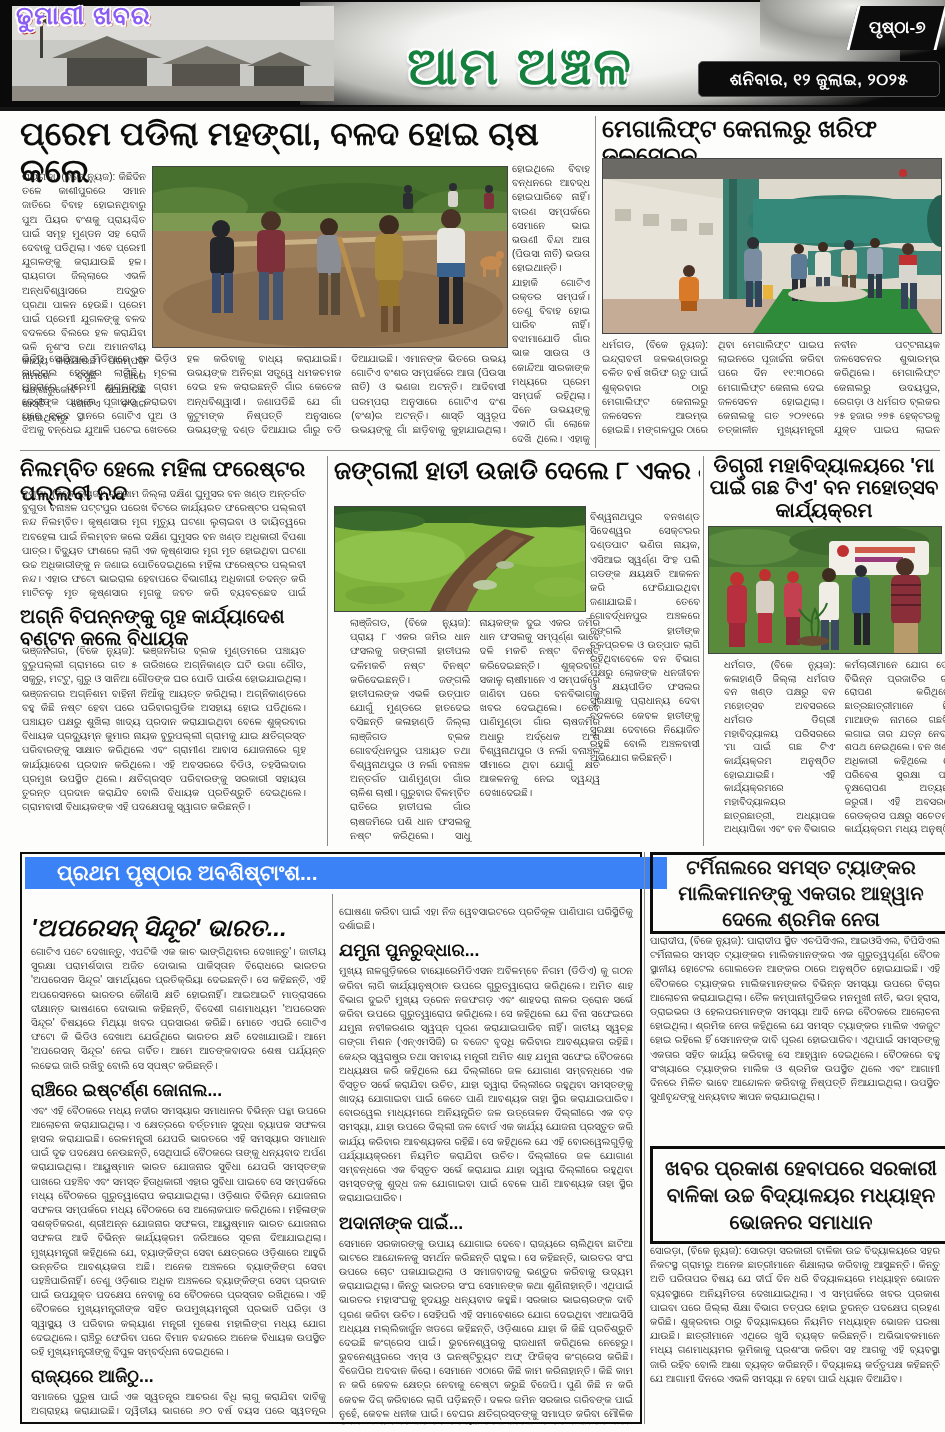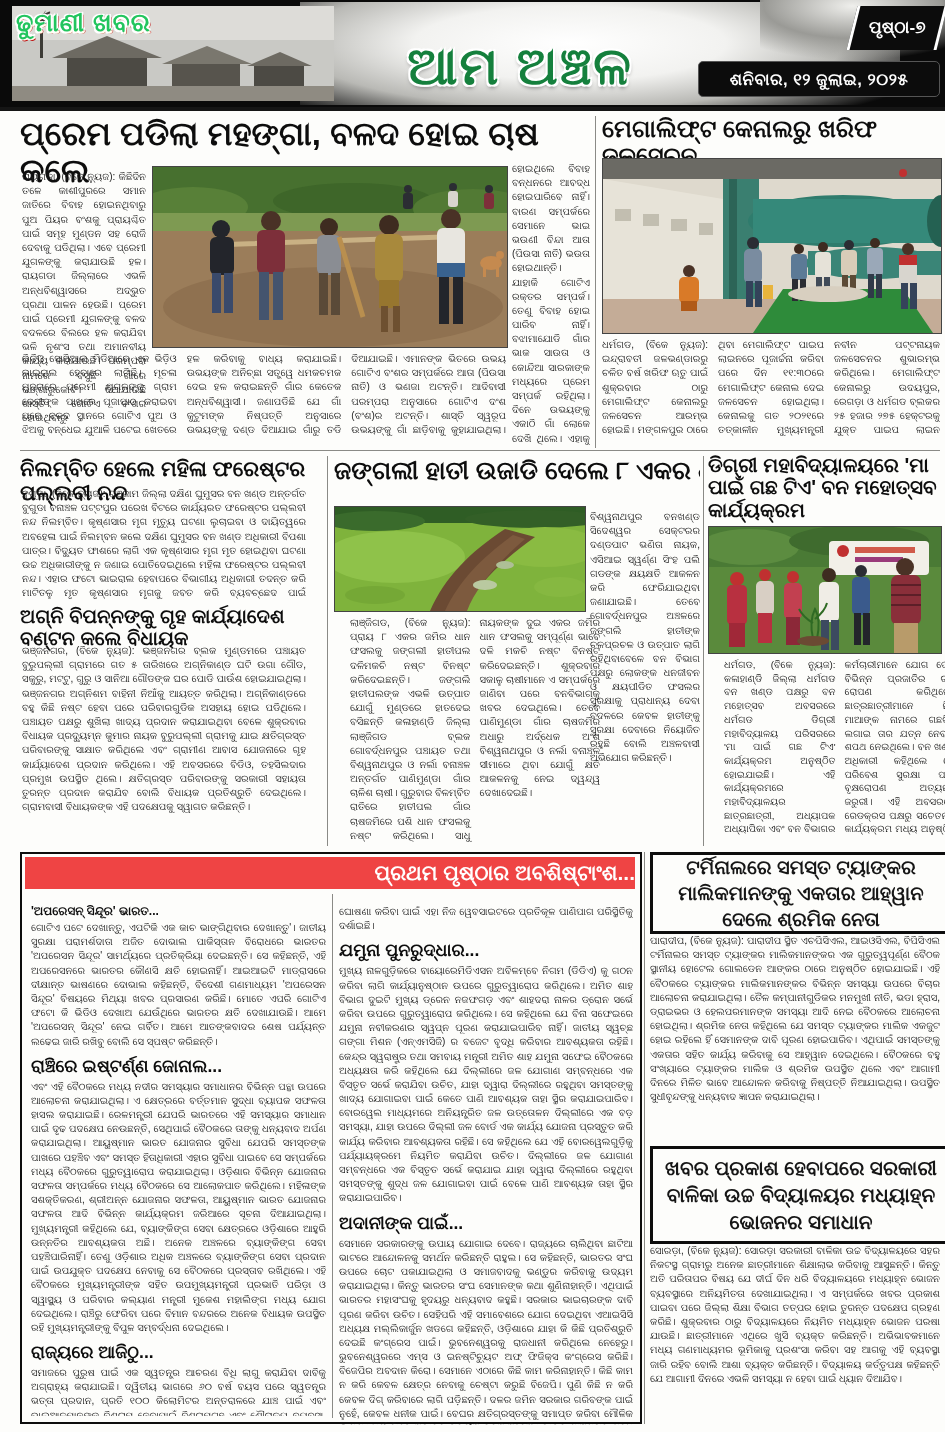--- a/index.html
+++ b/index.html
@@ -7,32 +7,32 @@
         font-family:"Liberation Sans","DejaVu Sans",sans-serif;color:#161616;overflow:hidden;}
   .abs{position:absolute;}
   
   #masthead{left:0;top:0;width:945px;height:107px;background:#0a0a0a;overflow:hidden;}
   #mh-cloud{left:300px;top:2px;width:600px;height:103px;
     background:radial-gradient(ellipse 65% 90% at 45% 40%, #ffffff 0%, #f2f2f0 40%, #b9b9b5 70%, rgba(20,20,20,0) 100%);}
   #mh-cloud2{left:760px;top:0;width:185px;height:60px;
     background:radial-gradient(ellipse 80% 90% at 50% 10%, #efefec 0%, #9a9a96 60%, rgba(10,10,10,0) 100%);}
   #mh-title{left:320px;top:36px;width:400px;text-align:center;font-size:52px;font-weight:900;color:#15803d;
     letter-spacing:2px;text-shadow:-2px -2px 0 #fff,2px -2px 0 #fff,-2px 2px 0 #fff,2px 2px 0 #fff,0 3px 4px #777;}
-  #mh-logo{left:16px;top:8px;font-size:25px;font-weight:900;color:#22c55e;letter-spacing:1px;
+  #mh-logo{left:16px;top:1px;font-size:25px;font-weight:900;color:#8b5cf6;letter-spacing:1px;
     text-shadow:-1.5px -1.5px 0 #fff,1.5px -1.5px 0 #fff,-1.5px 1.5px 0 #fff,1.5px 1.5px 0 #ffe,2px 2px 0 #c01818;}
   #page-box{left:852px;top:6px;width:84px;height:44px;background:#0c0c0c;border-left:3px solid #fff;border-right:3px solid #fff;
     transform:skewX(-14deg);display:flex;align-items:center;justify-content:center;}
   #page-box span{transform:skewX(14deg);color:#fff;font-size:17px;font-weight:bold;}
   #date-box{left:698px;top:61px;width:240px;height:34px;background:#0c0c0c;border-radius:5px;border:1px solid #555;
     display:flex;align-items:center;justify-content:center;color:#fff;font-size:16.5px;font-weight:bold;letter-spacing:.5px;}
   #mh-rule{left:0;top:107px;width:945px;height:4px;background:#151515;}
   
   .hl{font-weight:900;color:#0d0d0d;line-height:1.12;}
   .boxed-hl{border:3px solid #0d0d0d;text-align:center;font-weight:900;display:flex;align-items:center;justify-content:center;line-height:1.35;}
-  .sec-head{background:#ef4444;color:#fff;text-align:right;font-weight:900;}
+  .sec-head{background:#3b82f6;color:#fff;text-align:left;font-weight:900;padding-left:32px;}
   
   .bt{font-size:10px;line-height:1.42;text-align:justify;overflow:hidden;color:#1c1c1c;}
   .bt-s{font-size:9.8px;line-height:1.4;text-align:justify;overflow:hidden;color:#1c1c1c;}
   .cols3{column-count:3;column-gap:10px;column-fill:auto;}
   .cols2{column-count:2;column-gap:9px;column-fill:auto;margin-left:16px;}
   .vrule{background:#8a8a86;width:1px;}
   .hrule{background:#8a8a86;height:1px;}
   .photo{overflow:hidden;border:1px solid #444;}
   .photo svg{display:block;}
   
@@ -246,21 +246,21 @@
       <ellipse cx="40" cy="88" rx="30" ry="9" fill="#75a836"></ellipse>
       <ellipse cx="225" cy="80" rx="26" ry="10" fill="#86b841"></ellipse>
     </svg>
   </div>
 
   <div class="abs bt" style="left:590px;top:510px;width:110px;height:336px;font-size:10px;">ବିଶ୍ୱନାଥପୁର ବନଖଣ୍ଡ ସିଦେଶ୍ୱର ସେକ୍ଟରର ଦଣ୍ଡପାଟ ଭଣିତା ନାୟକ, ଏସିଆଇ ସ୍ୱର୍ଣ୍ଣ ସିଂହ ପଲି ଗଡଙ୍କ କ୍ଷୟକ୍ଷତି ଆକଳନ କରି ଫେରିଯାଇଥିବା ଜଣାଯାଇଛି। ତେବେ ଗୋବର୍ଦ୍ଧନପୁର ଅଞ୍ଚଳରେ ଜଙ୍ଗଲି ହାତୀଙ୍କ ଚଳପ୍ରଚଳ ଓ ଉତ୍ପାତ ଲାଗି ରହିଥିବାବେଳେ ବନ ବିଭାଗ ପକ୍ଷରୁ ଲୋକଙ୍କ ଧନଜୀବନ ଓ କ୍ଷୟପୀଡିତ ଫସଲର ସୁରକ୍ଷାକୁ ପ୍ରାଧାନ୍ୟ ଦେବା ବଦଳରେ କେବଳ ହାତୀଙ୍କୁ ସୁରକ୍ଷା ଦେବାରେ ନିୟୋଜିତ ରହୁଛି ବୋଲି ଅଞ୍ଚଳବାସୀ ଅଭିଯୋଗ କରିଛନ୍ତି।</div>
   <div class="abs bt cols2" style="left:334px;top:616px;width:250px;height:230px;font-size:10px;">ଲାଞ୍ଜିଗଡ, (ବିକେ ନ୍ୟୁଜ): ପ୍ରାୟ ୮ ଏକର ଜମିର ଧାନ ଫସଲକୁ ଜଙ୍ଗଲୀ ହାତୀପଲ ଦଳିମକଚି ନଷ୍ଟ ବିନଷ୍ଟ କରିଦେଇଛନ୍ତି। ଜଙ୍ଗଲି ହାତୀପଲଙ୍କ ଏଭଳି ଉତ୍ପାତ ଯୋଗୁଁ ମୁଣ୍ଡରେ ହାତଦେଇ ବସିଛନ୍ତି କଳାହାଣ୍ଡି ଜିଲ୍ଲା ଲାଞ୍ଜିଗଡ ବ୍ଲକ ଗୋବର୍ଦ୍ଧନପୁର ପଞ୍ଚାୟତ ତଥା ବିଶ୍ୱନାଥପୁର ଓ ନର୍ଲା ବନାଞ୍ଚଳ ଅନ୍ତର୍ଗତ ପାଣିମୁଣ୍ଡା ଗାଁର ଚାଳିଶ ଚାଷୀ। ଗୁରୁବାର ବିଳମ୍ବିତ ରାତିରେ ହାତୀପଲ ଗାଁର ଚାଷଜମିରେ ପଶି ଧାନ ଫସଲକୁ ନଷ୍ଟ କରିଥିଲେ। ସାଧୁ ନାୟକଙ୍କ ଦୁଇ ଏକର ଜମିର ଧାନ ଫସଲକୁ ସମ୍ପୂର୍ଣ୍ଣ ଭାବେ ଦଳି ମକଚି ନଷ୍ଟ ବିନଷ୍ଟ କରିଦେଇଛନ୍ତି। ଶୁକ୍ରବାର ସକାଳୁ ଚାଷୀମାନେ ଏ ସମ୍ପର୍କରେ ଜାଣିବା ପରେ ବନବିଭାଗକୁ ଖବର ଦେଇଥିଲେ। ତେବେ ପାଣିମୁଣ୍ଡା ଗାଁର ଚାଷଜମିର ଅଧାରୁ ଅର୍ଦ୍ଧେକ ଅଂଶ ବିଶ୍ୱନାଥପୁର ଓ ନର୍ଲା ବନାଞ୍ଚଳ ସୀମାରେ ଥିବା ଯୋଗୁଁ କ୍ଷତି ଆକଳନକୁ ନେଇ ଦ୍ୱନ୍ଦ୍ୱ ଦେଖାଦେଇଛି।</div>
 
   <div class="abs vrule" style="left:703px;top:456px;height:390px;"></div>
 
-  <div class="abs hl" style="left:708px;top:454px;width:232px;height:68px;font-size:20px;">ଡିଗ୍ରୀ ମହାବିଦ୍ୟାଳୟରେ 'ମା ପାଇଁ ଗଛ ଟିଏ' ବନ ମହୋତ୍ସବ କାର୍ଯ୍ୟକ୍ରମ</div>
+  <div class="abs hl" style="left:708px;top:454px;width:232px;height:68px;font-size:20px;text-align:center;">ଡିଗ୍ରୀ ମହାବିଦ୍ୟାଳୟରେ 'ମା ପାଇଁ ଗଛ ଟିଏ' ବନ ମହୋତ୍ସବ କାର୍ଯ୍ୟକ୍ରମ</div>
 
   <div class="abs photo" style="left:708px;top:526px;width:232px;height:126px;">
     <svg width="232" height="126" viewBox="0 0 232 126">
       <rect width="232" height="126" fill="#5a8a3c"></rect>
       <rect x="0" y="0" width="232" height="40" fill="#4a7a35"></rect>
       <ellipse cx="40" cy="20" rx="50" ry="18" fill="#5c8c40"></ellipse>
       <ellipse cx="150" cy="14" rx="70" ry="16" fill="#3f6b2e"></ellipse>
       <rect x="120" y="14" width="100" height="34" rx="4" fill="#f2efe8"></rect>
       <circle cx="134" cy="24" r="6" fill="#c03030"></circle>
       <rect x="146" y="20" width="60" height="6" fill="#d05a4a"></rect>
@@ -306,21 +306,21 @@
       <ellipse cx="104" cy="114" rx="16" ry="5" fill="#6b4a33"></ellipse>
     </svg>
   </div>
 
   <div class="abs bt-s cols2" style="left:708px;top:658px;width:232px;height:188px;">ଧର୍ମଗଡ, (ବିକେ ନ୍ୟୁଜ): କଳାହାଣ୍ଡି ଜିଲ୍ଲା ଧର୍ମଗଡ ବନ ଖଣ୍ଡ ପକ୍ଷରୁ ବନ ମହୋତ୍ସବ ଅବସରରେ ଧର୍ମଗଡ ଡିଗ୍ରୀ ମହାବିଦ୍ୟାଳୟ ପରିସରରେ 'ମା ପାଇଁ ଗଛ ଟିଏ' କାର୍ଯ୍ୟକ୍ରମ ଅନୁଷ୍ଠିତ ହୋଇଯାଇଛି। ଏହି କାର୍ଯ୍ୟକ୍ରମରେ ମହାବିଦ୍ୟାଳୟର ଛାତ୍ରଛାତ୍ରୀ, ଅଧ୍ୟାପକ ଅଧ୍ୟାପିକା ଏବଂ ବନ ବିଭାଗର କର୍ମଚାରୀମାନେ ଯୋଗ ଦେଇ ବିଭିନ୍ନ ପ୍ରଜାତିର ଚାରା ରୋପଣ କରିଥିଲେ। ଛାତ୍ରଛାତ୍ରୀମାନେ ନିଜ ମାଆଙ୍କ ନାମରେ ଗଛଟିଏ ଲଗାଇ ତାର ଯତ୍ନ ନେବାକୁ ଶପଥ ନେଇଥିଲେ। ବନ ଖଣ୍ଡ ଅଧିକାରୀ କହିଥିଲେ ଯେ ପରିବେଶ ସୁରକ୍ଷା ପାଇଁ ବୃକ୍ଷରୋପଣ ଅତ୍ୟନ୍ତ ଜରୁରୀ। ଏହି ଅବସରରେ ରେଡକ୍ରସ ପକ୍ଷରୁ ସଚେତନତା କାର୍ଯ୍ୟକ୍ରମ ମଧ୍ୟ ଅନୁଷ୍ଠିତ ହୋଇଥିଲା। କାର୍ଯ୍ୟକ୍ରମରେ ସହସ୍ରାଧିକ ଚାରା ବଣ୍ଟନ କରାଯାଇଥିଲା ଏବଂ ପରିବେଶ ସୁରକ୍ଷା ନେଇ ଶପଥ ପାଠ କରାଯାଇଥିଲା।</div>
 
   <div id="cont-box" class="abs">
     <div class="sec-head" style="position:absolute;left:3px;top:3px;width:610px;height:32px;font-size:21px;line-height:32px;">ପ୍ରଥମ ପୃଷ୍ଠାର ଅବଶିଷ୍ଟାଂଶ...</div>
 
     <div class="col-flow" style="position:absolute;left:9px;top:42px;width:295px;height:520px;">
-      <div class="sub-head" style="margin-top:8px;font-size:12px;">'ଅପରେସନ୍ ସିନ୍ଦୂର' ଭାରତ...</div>
+      <div class="sub-head" style="margin-top:18px;font-size:24px;font-style:italic;">'ଅପରେସନ୍ ସିନ୍ଦୂର' ଭାରତ...</div>
       <div class="bt" style="font-size:10px;">ଗୋଟିଏ ପଟେ ଦେଖାନ୍ତୁ, ଏପଟିକି ଏକ କାଚ ଭାଙ୍ଗିଥିବାର ଦେଖାନ୍ତୁ'। ଜାତୀୟ ସୁରକ୍ଷା ପରାମର୍ଶଦାତା ଅଜିତ ଦୋଭାଲ ପାକିସ୍ତାନ ବିରୋଧରେ ଭାରତର 'ଅପରେସନ ସିନ୍ଦୂର' ସାମର୍ଥ୍ୟରେ ପ୍ରତିକ୍ରିୟା ଦେଇଛନ୍ତି। ସେ କହିଛନ୍ତି, ଏହି ଅପରେସନରେ ଭାରତର କୌଣସି କ୍ଷତି ହୋଇନାହିଁ। ଆଇଆଇଟି ମାଡ୍ରାସରେ ଦୀକ୍ଷାନ୍ତ ଭାଷଣରେ ଦୋଭାଲ କହିଛନ୍ତି, ବିଦେଶୀ ଗଣମାଧ୍ୟମ 'ଅପରେସନ ସିନ୍ଦୂର' ବିଷୟରେ ମିଥ୍ୟା ଖବର ପ୍ରସାରଣ କରିଛି। ମୋତେ ଏପରି ଗୋଟିଏ ଫଟୋ କି ଭିଡିଓ ଦେଖାଅ ଯେଉଁଥିରେ ଭାରତର କ୍ଷତି ଦେଖାଯାଉଛି। ଆମେ 'ଅପରେସନ୍ ସିନ୍ଦୂର' ନେଇ ଗର୍ବିତ। ଆମେ ଆତଙ୍କବାଦର ଶେଷ ପର୍ଯ୍ୟନ୍ତ ଲଢେଇ ଜାରି ରଖିବୁ ବୋଲି ସେ ସ୍ପଷ୍ଟ କରିଛନ୍ତି।</div>
       <div class="sub-head">ରାଞ୍ଚିରେ ଇଷ୍ଟର୍ଣ୍ଣ ଜୋନାଲ...</div>
       <div class="bt" style="font-size:10px;">ଏବଂ ଏହି ବୈଠକରେ ମଧ୍ୟ ନଦୀର ସମସ୍ୟାର ସମାଧାନର ବିଭିନ୍ନ ପନ୍ଥା ଉପରେ ଆଲୋଚନା କରାଯାଇଥିଲା। ଏ କ୍ଷେତ୍ରରେ ବର୍ତ୍ତମାନ ସୁଦ୍ଧା ବ୍ୟାପକ ସଫଳତା ହାସଲ କରାଯାଇଛି। ରେଳମନ୍ତ୍ରୀ ଯେପରି ଭାରତରେ ଏହି ସମସ୍ୟାର ସମାଧାନ ପାଇଁ ଦୃଢ ପଦକ୍ଷେପ ନେଉଛନ୍ତି, ସେଥିପାଇଁ ବୈଠକରେ ତାଙ୍କୁ ଧନ୍ୟବାଦ ଅର୍ପଣ କରାଯାଇଥିଲା। ଆୟୁଷ୍ମାନ ଭାରତ ଯୋଜନାର ସୁବିଧା ଯେପରି ସମସ୍ତଙ୍କ ପାଖରେ ପହଞ୍ଚିବ ଏବଂ ସମସ୍ତ ହିତାଧିକାରୀ ଏହାର ସୁବିଧା ପାଇବେ ସେ ସମ୍ପର୍କରେ ମଧ୍ୟ ବୈଠକରେ ଗୁରୁତ୍ୱାରୋପ କରାଯାଇଥିଲା। ଓଡ଼ିଶାର ବିଭିନ୍ନ ଯୋଜନାର ସଫଳତା ସମ୍ପର୍କରେ ମଧ୍ୟ ବୈଠକରେ ସେ ଆଲୋକପାତ କରିଥିଲେ। ମହିଳାଙ୍କ ସଶକ୍ତିକରଣ, ଶ୍ରୀଅନ୍ନ ଯୋଜନାର ସଫଳତା, ଆୟୁଷ୍ମାନ ଭାରତ ଯୋଜନାର ସଫଳତା ଆଦି ବିଭିନ୍ନ କାର୍ଯ୍ୟକ୍ରମ ଜରିଆରେ ସୂଚନା ଦିଆଯାଇଥିଲା। ମୁଖ୍ୟମନ୍ତ୍ରୀ କହିଥିଲେ ଯେ, ବ୍ୟାଙ୍କିଙ୍ଗ ସେବା କ୍ଷେତ୍ରରେ ଓଡ଼ିଶାରେ ଆହୁରି ଉନ୍ନତିର ଆବଶ୍ୟକତା ଅଛି। ଅନେକ ଅଞ୍ଚଳରେ ବ୍ୟାଙ୍କିଙ୍ଗ ସେବା ପହଞ୍ଚିପାରିନାହିଁ। ତେଣୁ ଓଡ଼ିଶାର ଅଧିକ ଅଞ୍ଚଳରେ ବ୍ୟାଙ୍କିଙ୍ଗ ସେବା ପ୍ରଦାନ ପାଇଁ ଉପଯୁକ୍ତ ପଦକ୍ଷେପ ନେବାକୁ ସେ ବୈଠକରେ ପ୍ରସ୍ତାବ ରଖିଥିଲେ। ଏହି ବୈଠକରେ ମୁଖ୍ୟମନ୍ତ୍ରୀଙ୍କ ସହିତ ଉପମୁଖ୍ୟମନ୍ତ୍ରୀ ପ୍ରଭାତି ପରିଡ଼ା ଓ ସ୍ୱାସ୍ଥ୍ୟ ଓ ପରିବାର କଲ୍ୟାଣ ମନ୍ତ୍ରୀ ମୁକେଶ ମହାଲିଙ୍ଗ ମଧ୍ୟ ଯୋଗ ଦେଇଥିଲେ। ରାଞ୍ଚିରୁ ଫେରିବା ପରେ ବିମାନ ବନ୍ଦରରେ ଅନେକ ବିଧାୟକ ଉପସ୍ଥିତ ରହି ମୁଖ୍ୟମନ୍ତ୍ରୀଙ୍କୁ ବିପୁଳ ସମ୍ବର୍ଦ୍ଧନା ଦେଇଥିଲେ।</div>
       <div class="sub-head">ରାଜ୍ୟରେ ଆଜିଠୁ...</div>
       <div class="bt" style="font-size:10px;">ସମାଜରେ ପୁରୁଷ ପାଇଁ ଏକ ସ୍ୱତନ୍ତ୍ର ଆଚରଣ ବିଧି ଲାଗୁ କରାଯିବା ଦାବିକୁ ଅଗ୍ରାହ୍ୟ କରାଯାଇଛି। ଦ୍ୱିତୀୟ ଭାଗରେ ୬୦ ବର୍ଷ ବୟସ ପରେ ସ୍ୱତନ୍ତ୍ର ଭତ୍ତା ପ୍ରଦାନ, ପ୍ରତି ୧୦୦ କିଲୋମିଟର ଅନ୍ତରାଳରେ ଯାଞ୍ଚ ପାଇଁ ଏବଂ ଭାଲୁଆଳମାନଙ୍କ ବିଶ୍ରାମ ନେବାପାଇଁ ବିଶ୍ରାମଗୃହ ଏବଂ ଶୌଚାଳୟ ବ୍ୟବସ୍ଥା, ରାଜ୍ୟରେ ଥିବା ପ୍ରତ୍ୟେକ ଖଣି ଖାଦାନ ଏବଂ କାରଖାନା ଗୁଡିକରେ ଓଡ଼ିଆ ଭାଇମାନଙ୍କୁ ଶତକଡା ୬୦ ପ୍ରତିଶତ କାମ ଦେବା ଏବଂ ସେପ୍ଟେମ୍ବର ୧ ତାରିଖକୁ ଜାତୀୟ ଭାଲୁଆଳ ଦିବସ ରୂପେ ଘୋଷଣା କରାଯିବାକୁ ଦାବି କରାଯାଇଛି।</div>
 
     </div>
 
     <div class="vrule" style="position:absolute;left:310px;top:40px;height:524px;"></div>
 

